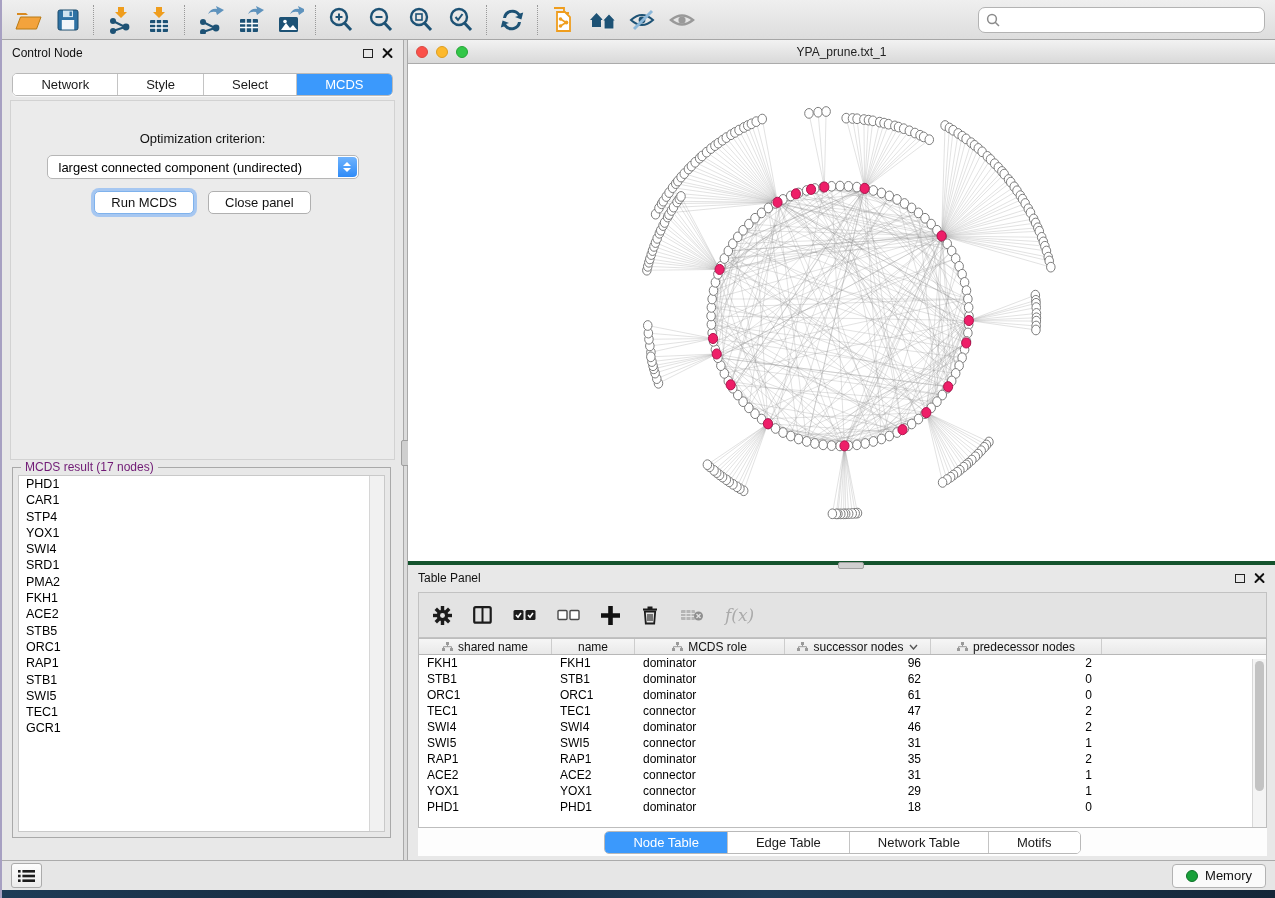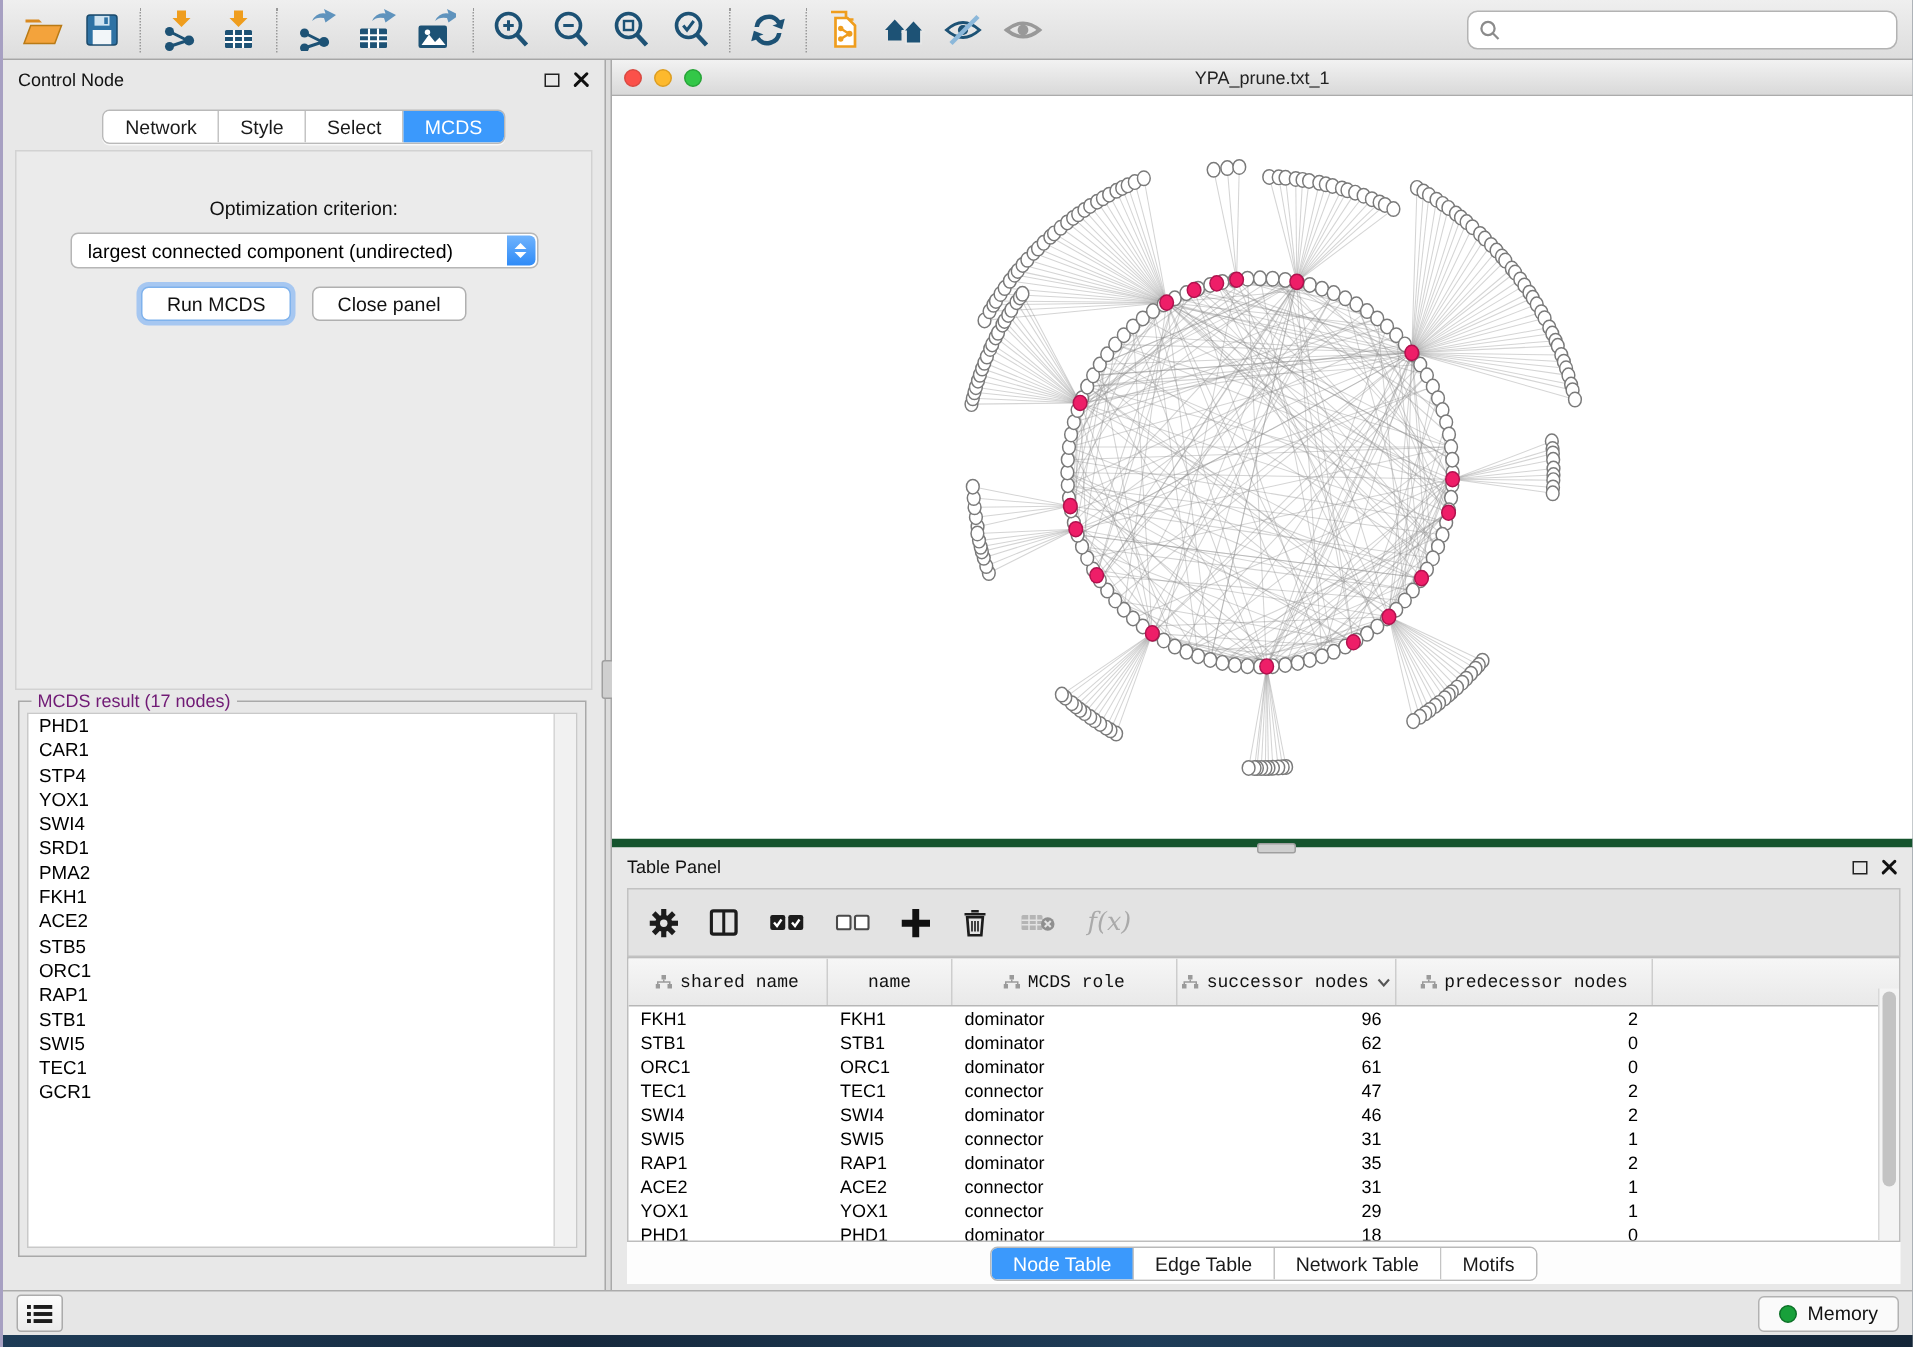--- a/index.html
+++ b/index.html
@@ -21,21 +21,21 @@
 
   
   #control-panel{position:absolute;left:0;top:40px;width:401px;bottom:30px;background:#e8e8e8;}
   .panel-title-row{height:26px;display:flex;align-items:center;padding:0 10px;font-size:12px;color:#111;}
   .panel-btns{margin-left:auto;display:flex;align-items:center;gap:9px;}
   .float-btn{width:10px;height:9px;border:1.6px solid #222;}
   .close-btn{width:11px;height:11px;position:relative;}
   .close-btn:before,.close-btn:after{content:"";position:absolute;left:-1px;top:4px;width:13px;height:2.4px;background:#111;border-radius:1px;}
   .close-btn:before{transform:rotate(45deg);} .close-btn:after{transform:rotate(-45deg);}
   .segwrap{display:inline-flex;border:1px solid #b9b9b9;border-radius:5px;overflow:hidden;background:#fff;box-shadow:0 1px 0 rgba(255,255,255,.7);}
-  .seg{padding:3px 14px;font-size:13px;color:#1a1a1a;background:#fff;border-right:1px solid #c4c4c4;white-space:nowrap;}
+  .seg{padding:3px 28px;font-size:13px;color:#1a1a1a;background:#fff;border-right:1px solid #c4c4c4;white-space:nowrap;}
   .seg:last-child{border-right:none;}
   .seg.active{background:#3b99fc;color:#fff;}
   #ctl-tabs-row{display:flex;justify-content:center;margin-top:7px;}
   #ctl-inner{position:absolute;left:8px;top:60px;width:385px;height:360px;background:#ebebeb;border:1px solid #d2d2d2;text-align:center;}
   #opt-label{margin-top:30px;font-size:13px;color:#111;}
   #criterion{margin:9px auto 0;width:312px;height:24px;background:#fff;border:1px solid #b6b6b6;border-radius:5px;
     display:flex;align-items:center;padding-left:11px;font-size:13px;position:relative;text-align:left;}
   #criterion .stepper{position:absolute;right:1px;top:1px;bottom:1px;width:19px;border-radius:0 4px 4px 0;
     background:linear-gradient(#6fb3fd,#2f8bf7);display:flex;flex-direction:column;align-items:center;justify-content:center;gap:2px;}
   .stepper i{width:0;height:0;border-left:4px solid transparent;border-right:4px solid transparent;}
@@ -49,34 +49,34 @@
   #result-box{position:absolute;inset:7px 5px 5px 5px;background:#fff;border:1px solid #c9c9c9;overflow:hidden;}
   #result-scroll{position:absolute;right:0;top:0;bottom:0;width:15px;background:#f1f1f1;border-left:1px solid #d6d6d6;}
   .result-item{font-size:12.5px;line-height:16.3px;padding-left:7px;color:#000;}
 
   
   #vsplit{position:absolute;left:401px;top:40px;width:5px;bottom:30px;background:#dcdcdc;border-left:1px solid #a9a9a9;border-right:1px solid #a9a9a9;}
   #vsplit-handle{position:absolute;left:-3px;top:400px;width:9px;height:26px;background:#cfcfcf;border:1px solid #9f9f9f;border-radius:2px;}
   #hsplit-handle{position:absolute;left:430px;top:-3px;width:26px;height:7px;background:#cfcfcf;border:1px solid #9f9f9f;border-radius:2px;}
 
   
-  #network-panel{position:absolute;left:406px;top:40px;right:0;height:525px;background:#fff;border-bottom:6px solid #14532d;}
+  #network-panel{position:absolute;left:406px;top:40px;right:0;height:525px;background:#fff;border-bottom:4px solid #14532d;}
   #net-titlebar{height:24px;background:linear-gradient(#f2f2f2,#d9d9d9);border-bottom:1px solid #ababab;
     display:flex;align-items:center;padding:0 8px;position:relative;}
   .tl{width:12px;height:12px;border-radius:50%;margin-right:8px;}
   #net-title{position:absolute;left:0;right:0;text-align:center;font-size:12px;color:#222;}
   #graph-wrap{position:absolute;left:0;right:0;top:24px;bottom:0;background:#fff;}
 
   
   #table-panel{position:absolute;left:406px;top:565px;right:0;bottom:30px;background:#e8e8e8;}
   #tbl-toolbar{position:absolute;left:10px;right:8px;top:27px;height:46px;background:#e3e3e3;border:1px solid #c2c2c2;
     display:flex;align-items:center;gap:21px;padding:0 14px;}
   .ticon{display:flex;align-items:center;justify-content:center;}
   #tbl-area{position:absolute;left:10px;right:8px;top:73px;bottom:32px;background:#fff;border:1px solid #bdbdbd;overflow:hidden;}
-  #tbl-header{display:flex;height:32px;background:linear-gradient(#f6f6f6,#e9e9e9);border-bottom:1px solid #b7b7b7;font-family:Liberation Mono, monospace;}
+  #tbl-header{display:flex;height:16px;background:linear-gradient(#f6f6f6,#e9e9e9);border-bottom:1px solid #b7b7b7;}
   .th{display:flex;align-items:center;justify-content:center;gap:5px;font-size:12px;color:#111;
     border-right:1px solid #cdcdcd;overflow:hidden;white-space:nowrap;}
   .th.thfill{flex:1;border-right:none;}
   .tr{display:flex;height:16px;}
   .td{font-size:12px;color:#000;padding:1px 6px 0 8px;white-space:nowrap;overflow:hidden;}
   .td.num{text-align:right;padding-right:10px;}
   #tbl-scroll{position:absolute;right:0;top:20px;bottom:0;width:14px;background:#f4f4f4;border-left:1px solid #d8d8d8;}
   #tbl-thumb{position:absolute;left:2px;right:2px;top:2px;height:130px;background:#c3c3c3;border-radius:5px;}
   #tbl-tabs-row{position:absolute;left:10px;right:8px;bottom:4px;height:28px;background:#fdfdfd;
     display:flex;align-items:center;justify-content:center;}

